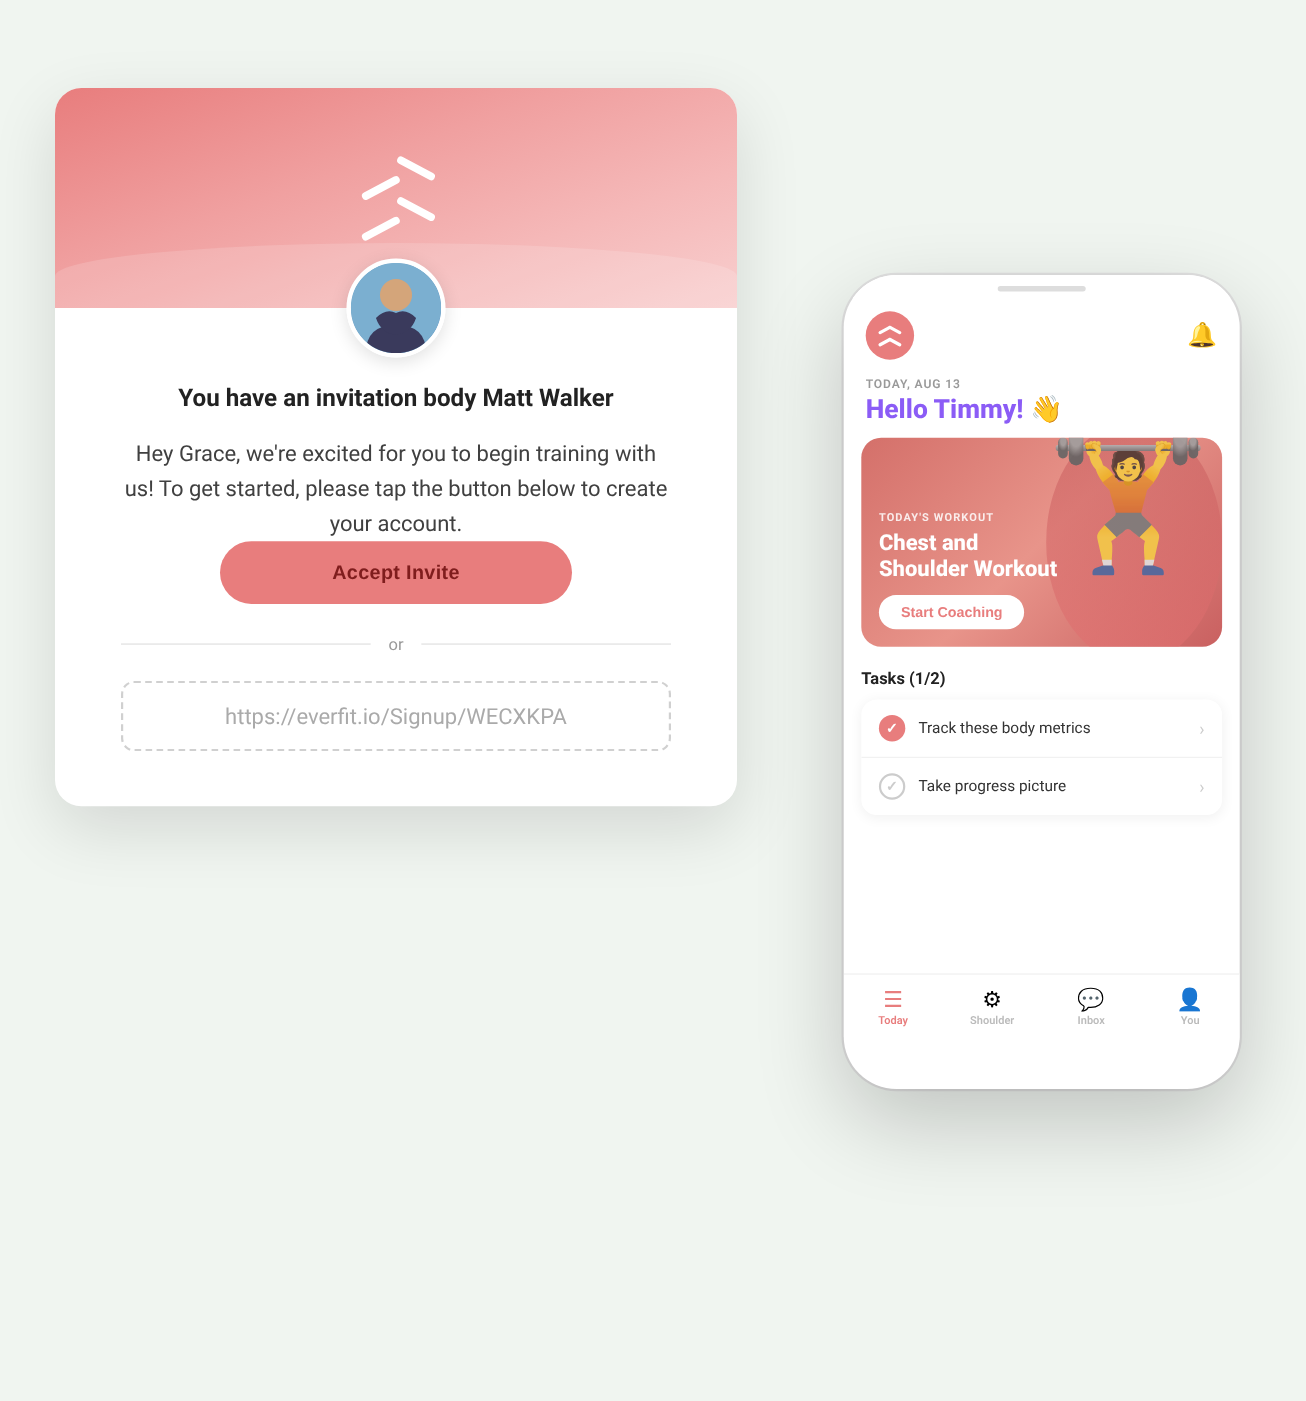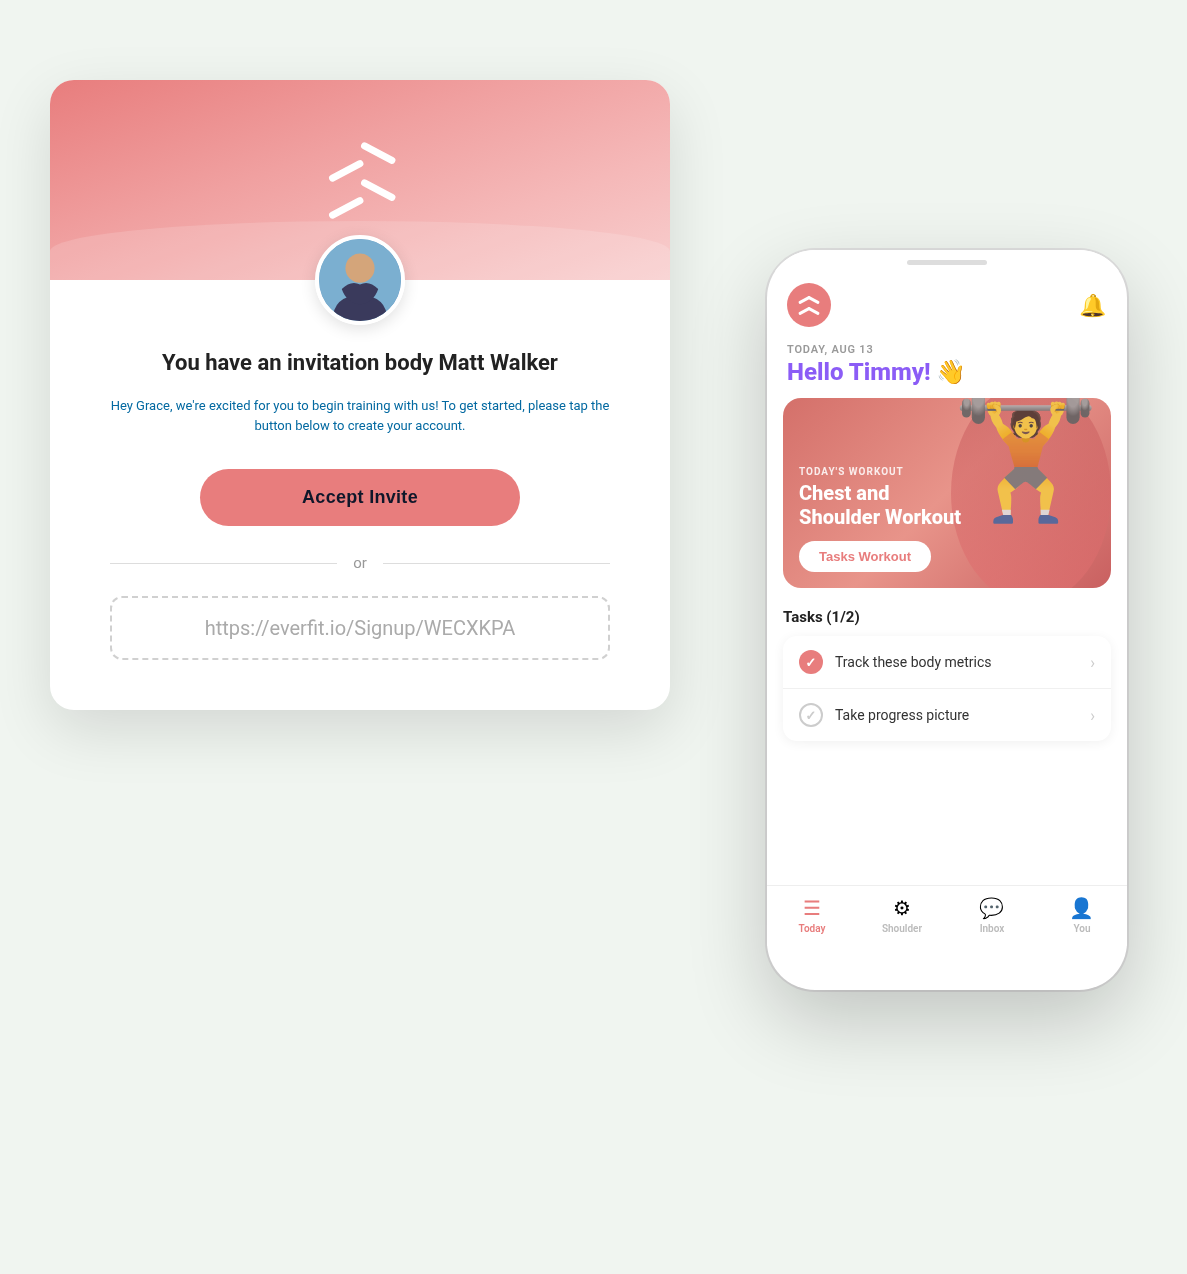--- a/index.html
+++ b/index.html
@@ -108,33 +108,32 @@
 
     .invite-title {
       font-size: 22px;
       font-weight: 700;
       color: #222;
       margin-bottom: 18px;
       line-height: 1.3;
     }
 
     .invite-message {
-      font-size: 13px;
-      color: #0369a1;
+      font-size: 20px;
+      color: #404040;
       line-height: 1.6;
-      margin-bottom: 32px;
     }
 
     .accept-btn {
       display: block;
       width: 320px;
       margin: 0 auto 28px;
       padding: 18px 0;
       background: #e87d7d;
-      color: #0f172a;
+      color: #7f1d1d;
       font-size: 18px;
       font-weight: 700;
       border-radius: 50px;
       border: none;
       cursor: pointer;
       letter-spacing: 0.3px;
     }
 
     .or-divider {
       display: flex;
@@ -517,21 +516,21 @@
       <div class="phone-greeting-section">
         <div class="date-label">TODAY, AUG 13</div>
         <div class="greeting-text">Hello Timmy! 👋</div>
       </div>
 
       <div class="workout-card">
         <div class="workout-bg-figure"></div>
         <div class="workout-person">🏋️</div>
         <div class="workout-tag">TODAY'S WORKOUT</div>
         <div class="workout-title">Chest and Shoulder Workout</div>
-        <button class="start-workout-btn">Tasks Workout</button>
+        <button class="start-workout-btn">Start Coaching</button>
       </div>
 
       <div class="tasks-section">
         <div class="tasks-header">Tasks (1/2)</div>
         <div class="tasks-card">
           <div class="task-item">
             <div class="task-check-done"></div>
             <span class="task-label">Track these body metrics</span>
             <span class="task-chevron">›</span>
           </div>

